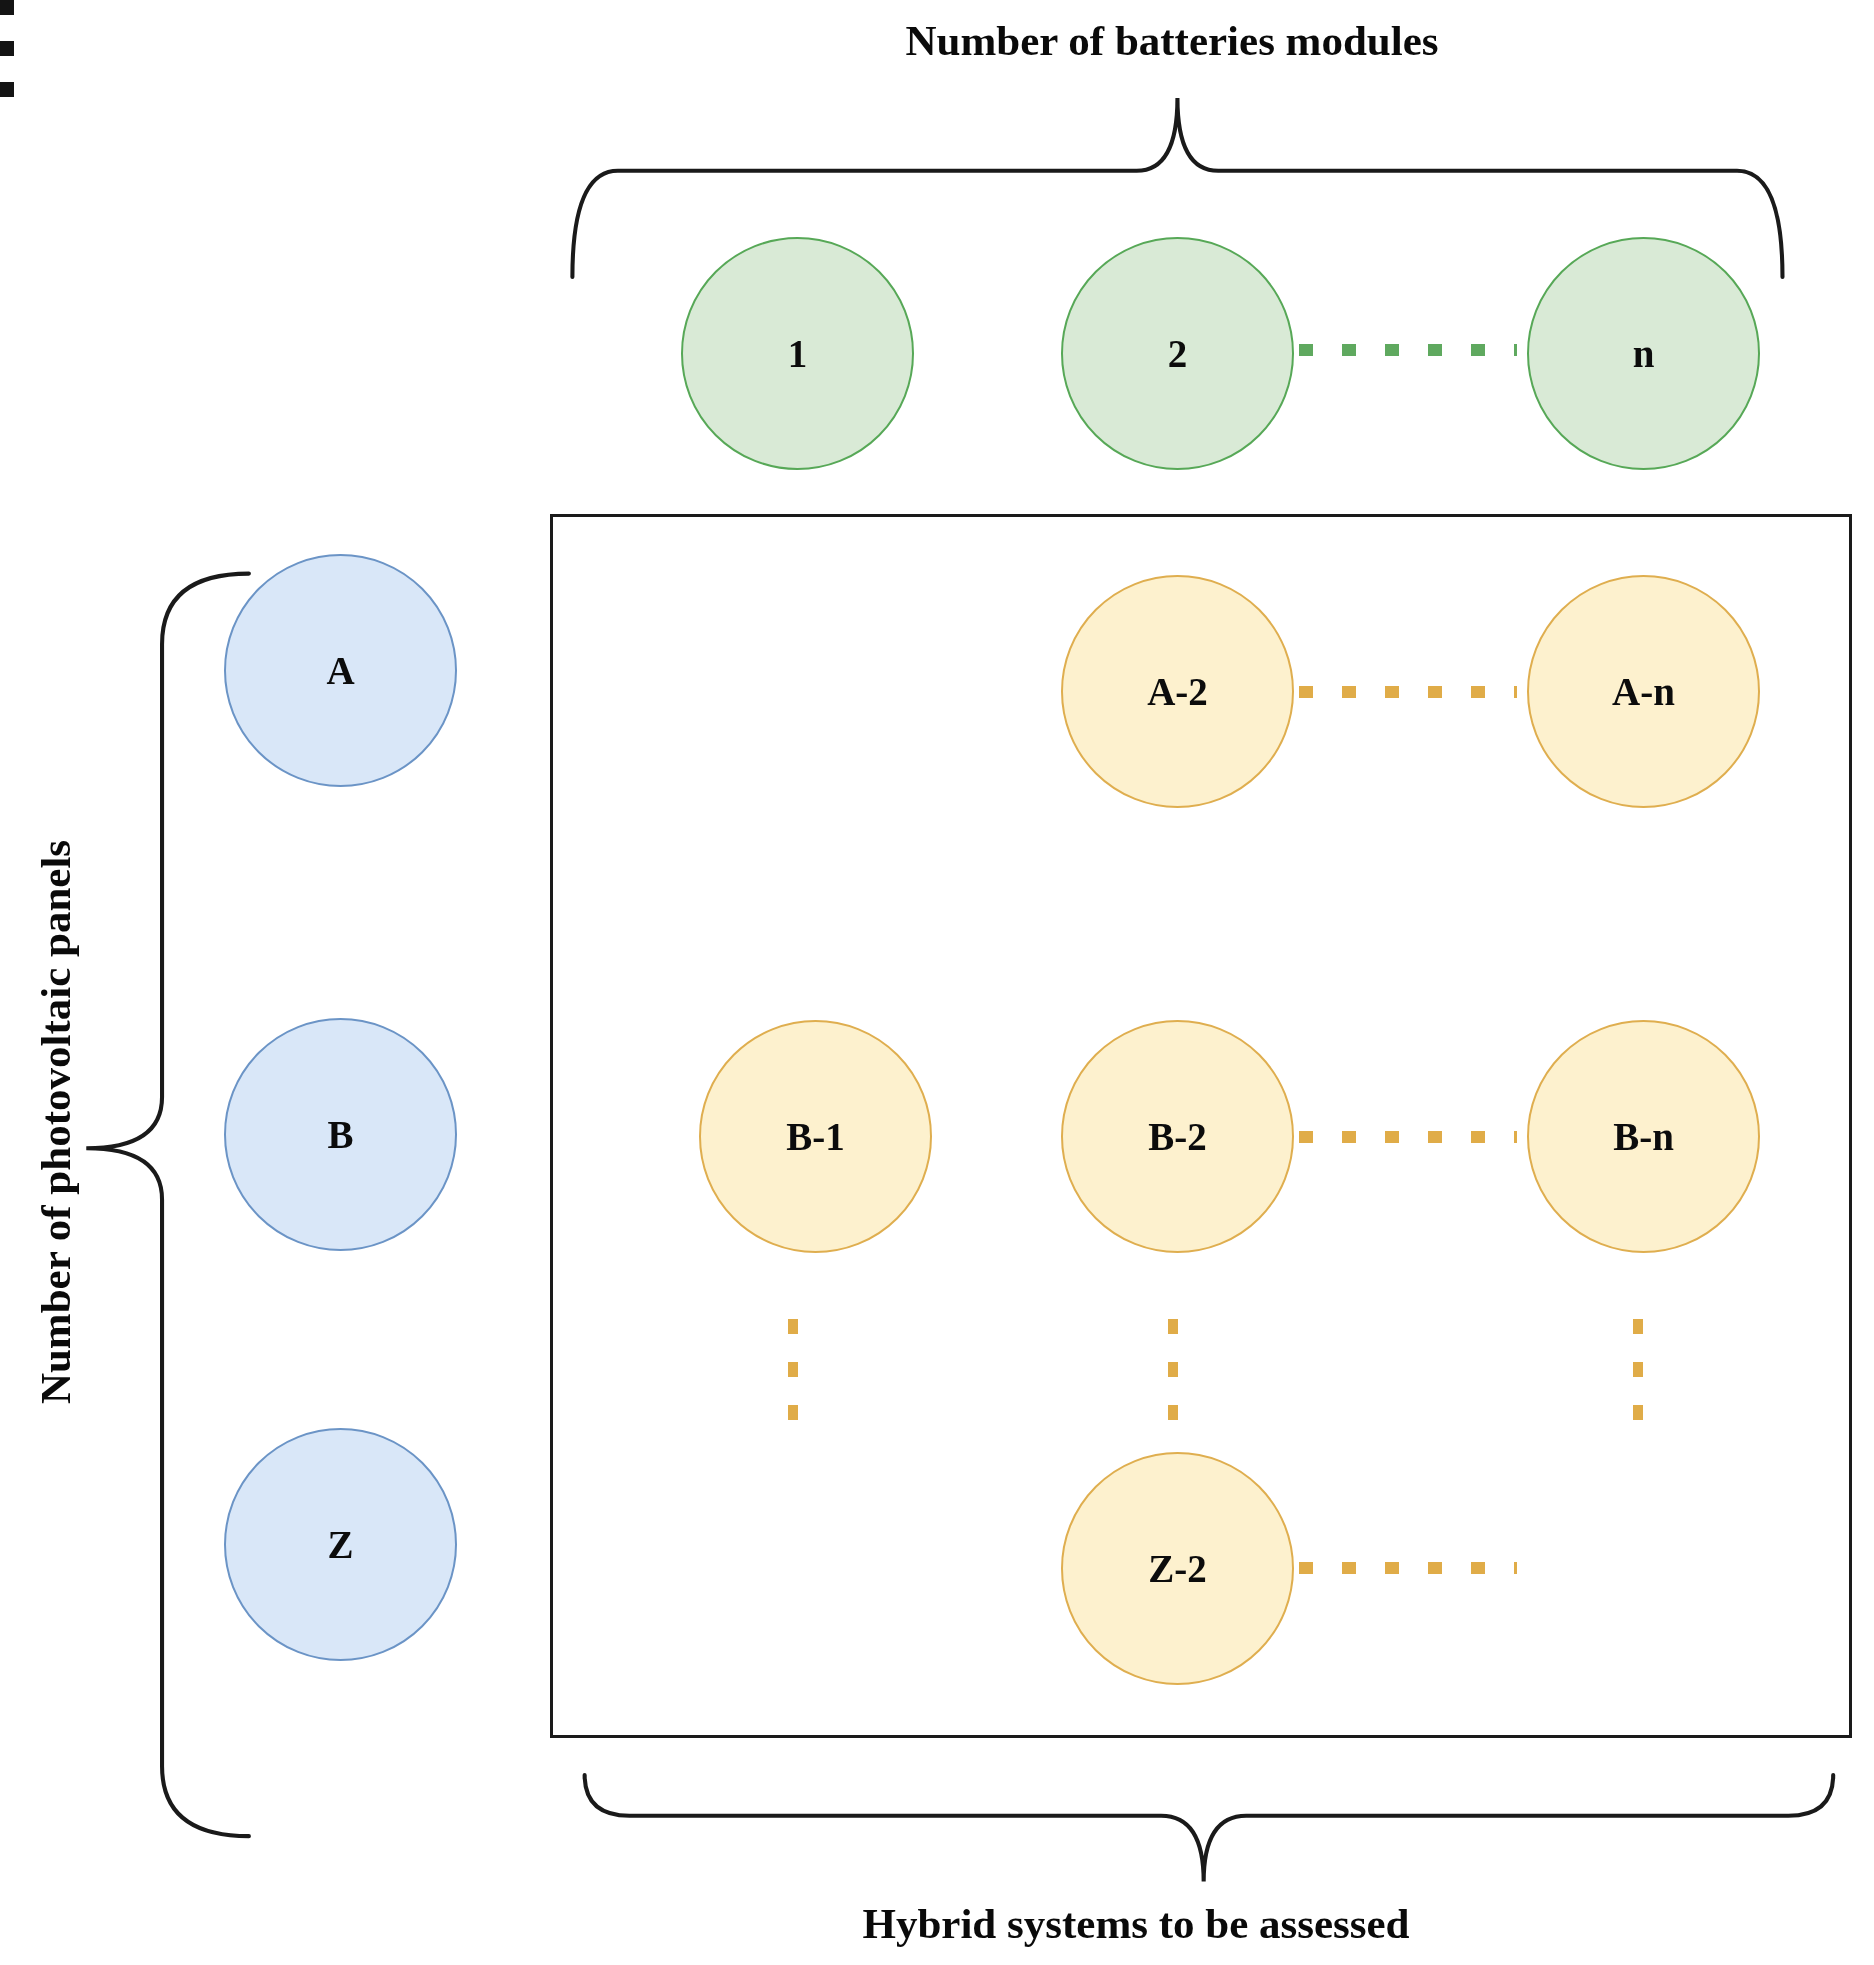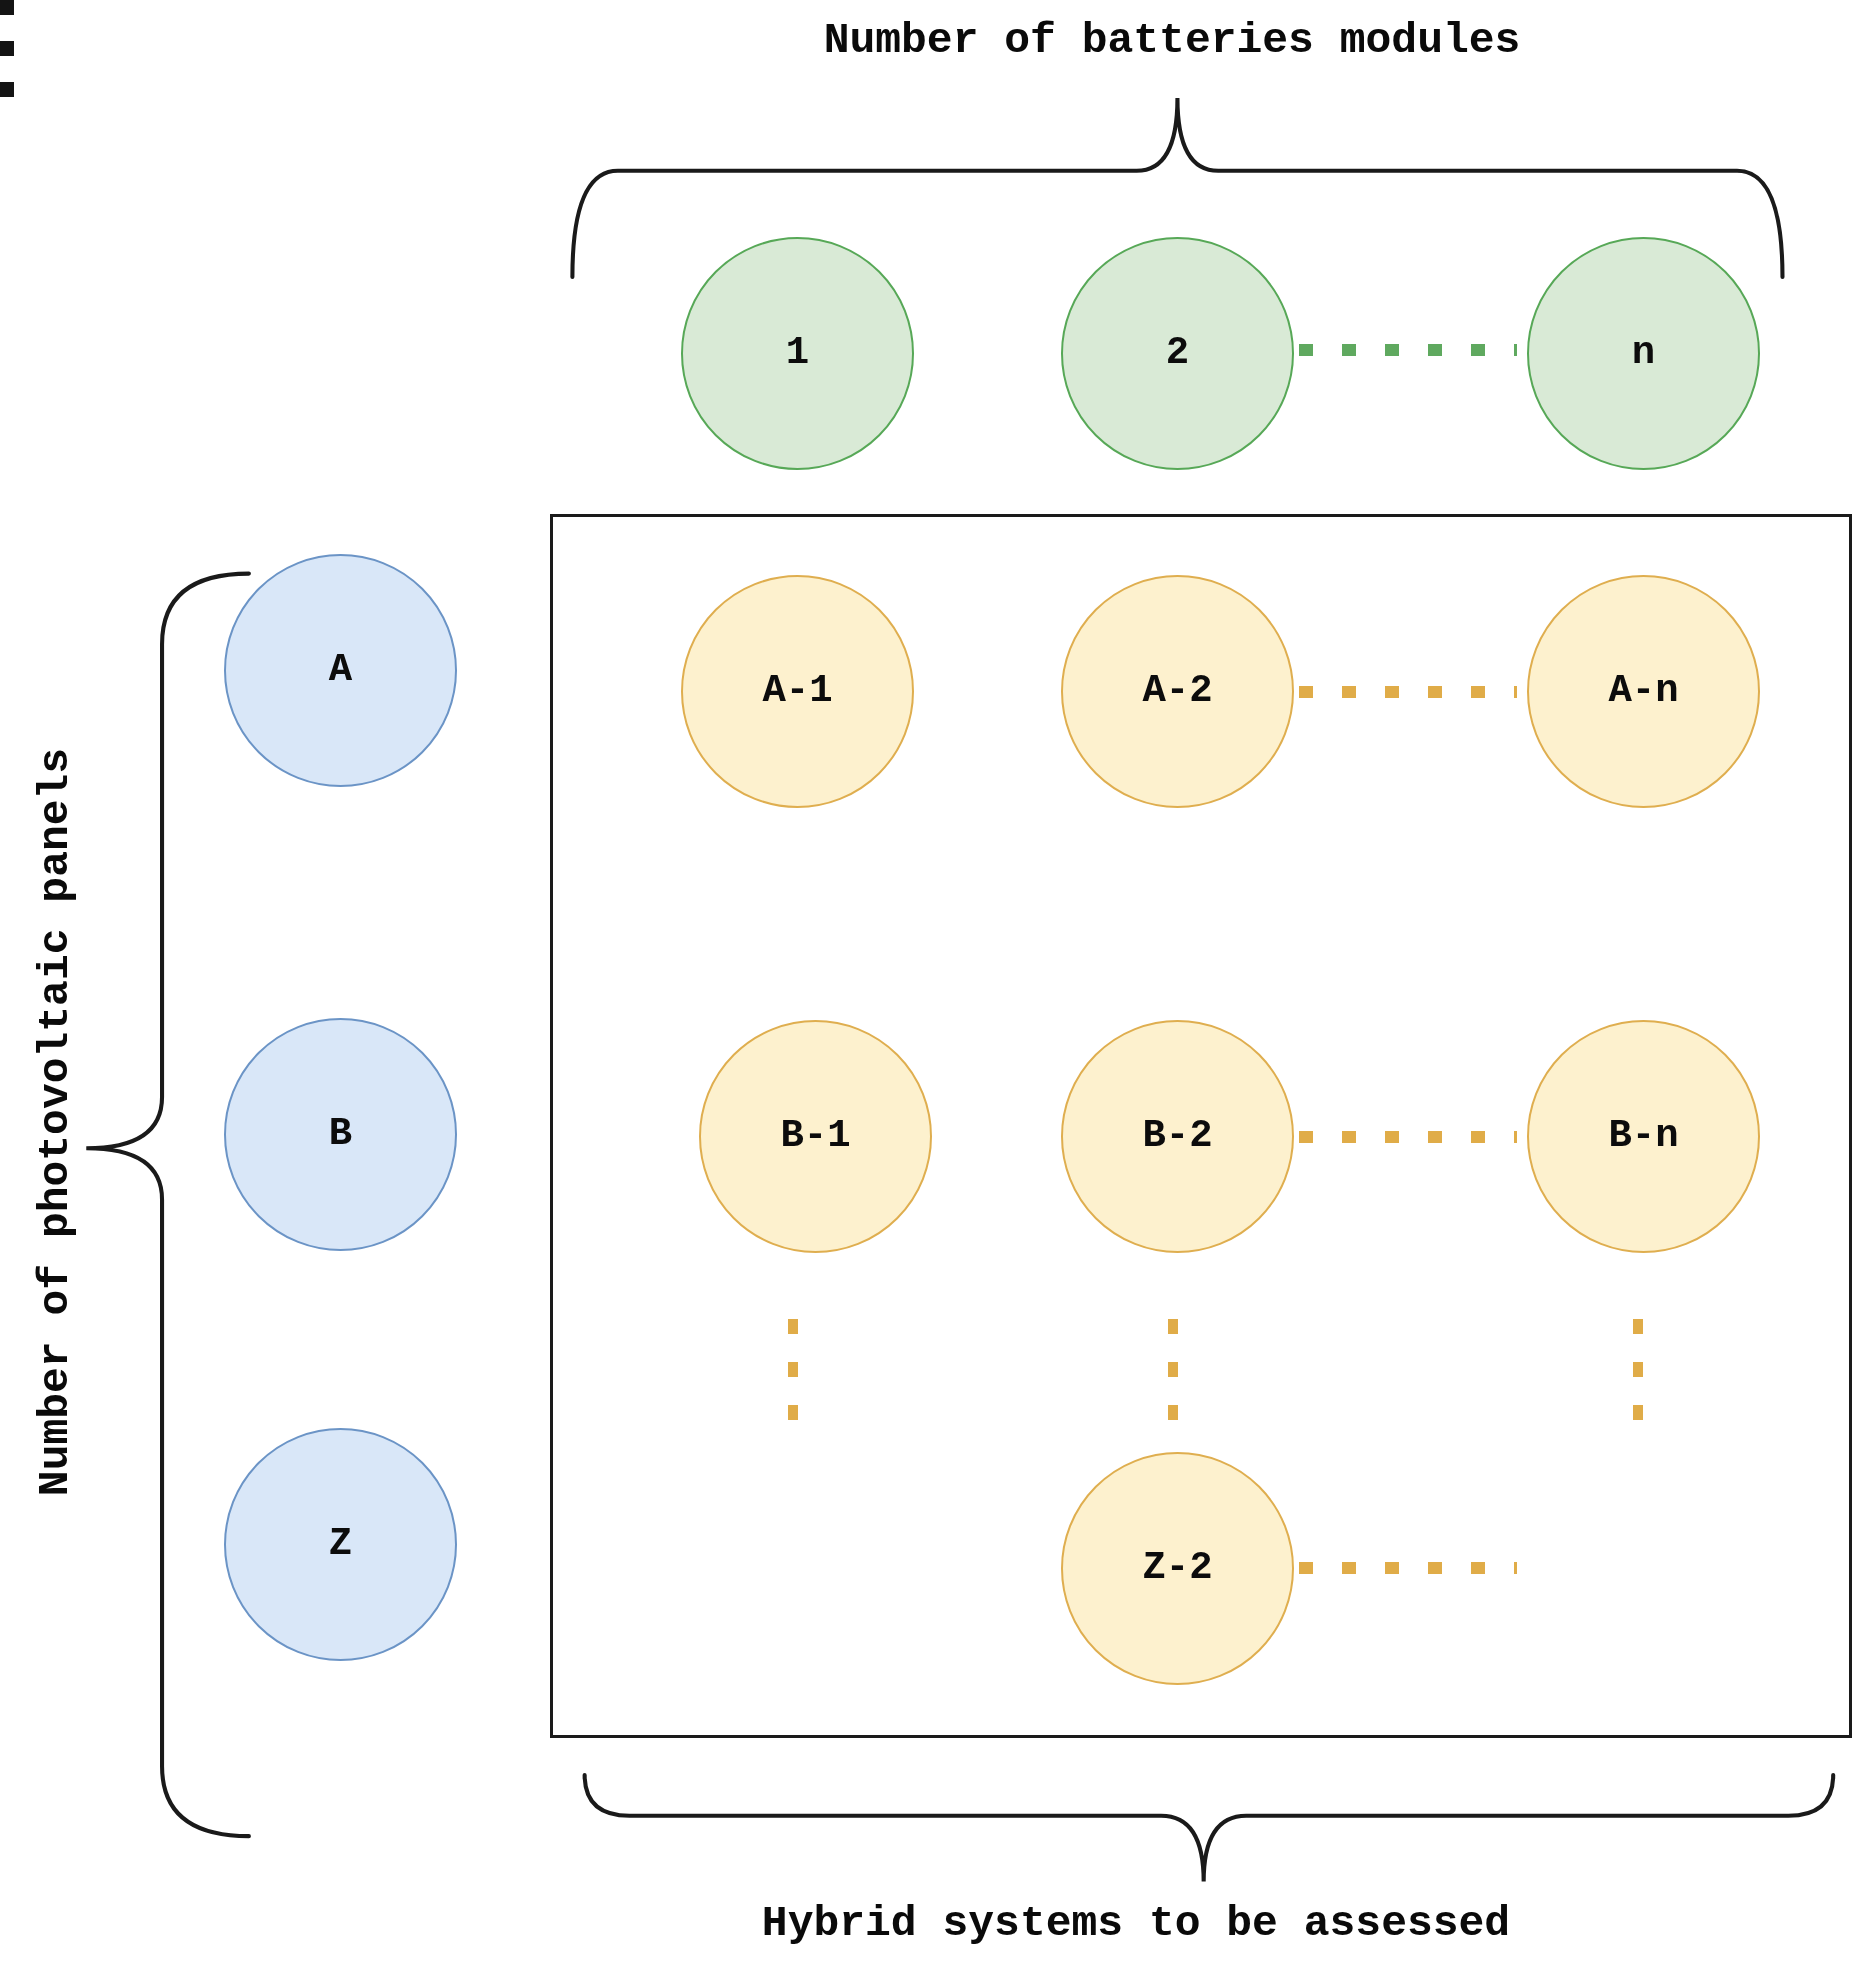--- a/index.html
+++ b/index.html
@@ -1,20 +1,20 @@
 <!DOCTYPE html>
 <html style="--line: #1a1a1a; --green-fill: #d9ead6; --green-stroke: #57a857; --green-dash: #5fa95f; --blue-fill: #d9e7f8; --blue-stroke: #6b94c6; --yellow-fill: #fdf1ce; --yellow-stroke: #dfae4f; --yellow-dash: #e0ac48;font-size:9.3px"><head>
 <meta charset="utf-8">
 <style>
   html,body{margin:0;padding:0;background:#ffffff;}
   #canvas{
     position:relative;
     width:1874px;height:1965px;
     background:#ffffff;
-    font-family:Liberation Mono, monospace;
+    font-family:Liberation Serif, serif;
     overflow:hidden;
   }
   
   .axis-label{
     position:absolute;
     font-weight:bold;
     font-size:43px;
     color:#0a0a0a;
     white-space:nowrap;
     transform:translate(-50%,-50%);
@@ -97,21 +97,20 @@
   <div id="bat-1" class="node green">1</div>
   <div id="bat-2" class="node green">2</div>
   <div id="bat-n" class="node green">n</div>
   <div id="dash-top" class="hdash green-d"></div>
 
   <div id="pv-a" class="node blue">A</div>
   <div id="pv-b" class="node blue">B</div>
   <div id="dots-pv"></div>
   <div id="pv-z" class="node blue">Z</div>
 
-  <div id="hy-a1" class="node yellow">A-1</div>
   <div id="hy-a2" class="node yellow">A-2</div>
   <div id="hy-an" class="node yellow">A-n</div>
   <div id="dash-row-a" class="hdash yellow-d"></div>
 
   <div id="hy-b1" class="node yellow">B-1</div>
   <div id="hy-b2" class="node yellow">B-2</div>
   <div id="hy-bn" class="node yellow">B-n</div>
   <div id="dash-row-b" class="hdash yellow-d"></div>
 
   <div id="dots-col-1" class="vdash yellow-d"></div>

